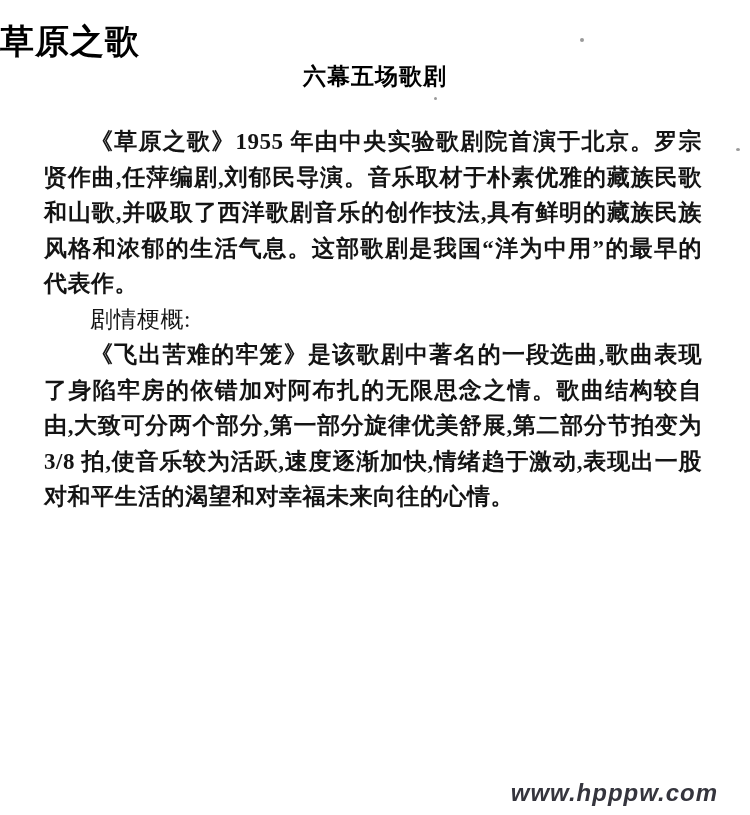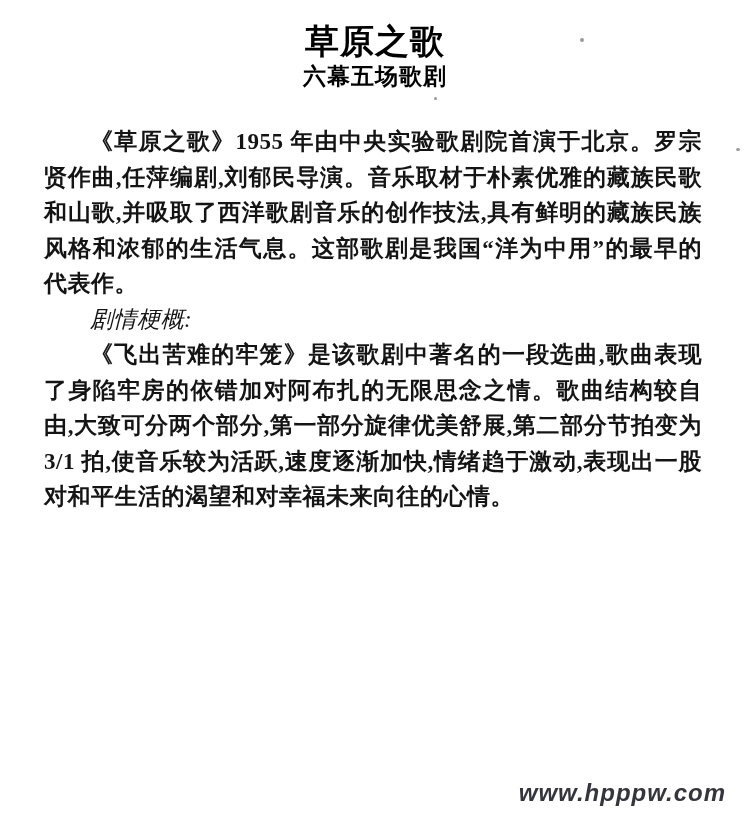--- a/index.html
+++ b/index.html
@@ -15,21 +15,20 @@
     overflow: hidden;
     font-family: "Liberation Serif", serif;
     color: #141414;
   }
   .doc-title {
     position: absolute;
     top: 22px;
     left: 0;
     width: 750px;
     margin: 0;
-    text-align: center;
     font-family: "Liberation Sans", sans-serif;
     font-size: 34px;
     line-height: 38px;
     font-weight: 900;
     letter-spacing: 1px;
     color: #000000;
   }
   .doc-subtitle {
     position: absolute;
     top: 61px;
@@ -57,27 +56,26 @@
     font-weight: 600;
     letter-spacing: 0.5px;
     text-align: justify;
     text-justify: inter-ideograph;
     color: #141414;
   }
   .para.indent {
     text-indent: 2em;
   }
   .para.kaiti-heading {
-    font-style: italic;
     font-weight: 500;
     text-indent: 2em;
   }
   .watermark {
     position: absolute;
-    right: 24px;
+    right: 32px;
     bottom: 8px;
     font-family: "Liberation Sans", sans-serif;
     font-style: italic;
     font-weight: 700;
     font-size: 24px;
     letter-spacing: 1px;
     color: #35353d;
   }
   .scan-speck {
     position: absolute;
@@ -93,21 +91,21 @@
 
 <div class="page">
 
   <h1 class="doc-title">草原之歌</h1>
 
   <h2 class="doc-subtitle">六幕五场歌剧</h2>
 
   <div class="doc-body">
     <p class="para indent">《草原之歌》1955 年由中央实验歌剧院首演于北京。罗宗贤作曲,任萍编剧,刘郁民导演。音乐取材于朴素优雅的藏族民歌和山歌,并吸取了西洋歌剧音乐的创作技法,具有鲜明的藏族民族风格和浓郁的生活气息。这部歌剧是我国“洋为中用”的最早的代表作。</p>
     <p class="para kaiti-heading">剧情梗概:</p>
-    <p class="para indent">《飞出苦难的牢笼》是该歌剧中著名的一段选曲,歌曲表现了身陷牢房的依错加对阿布扎的无限思念之情。歌曲结构较自由,大致可分两个部分,第一部分旋律优美舒展,第二部分节拍变为3/1 拍,使音乐较为活跃,速度逐渐加快,情绪趋于激动,表现出一股对和平生活的渴望和对幸福未来向往的心情。</p>
+    <p class="para indent">《飞出苦难的牢笼》是该歌剧中著名的一段选曲,歌曲表现了身陷牢房的依错加对阿布扎的无限思念之情。歌曲结构较自由,大致可分两个部分,第一部分旋律优美舒展,第二部分节拍变为3/8 拍,使音乐较为活跃,速度逐渐加快,情绪趋于激动,表现出一股对和平生活的渴望和对幸福未来向往的心情。</p>
   </div>
 
   <div class="scan-speck speck-1"></div>
   <div class="scan-speck speck-2"></div>
   <div class="scan-speck speck-3"></div>
 
   <div class="watermark">www.hpppw.com</div>
 
 </div>
 

